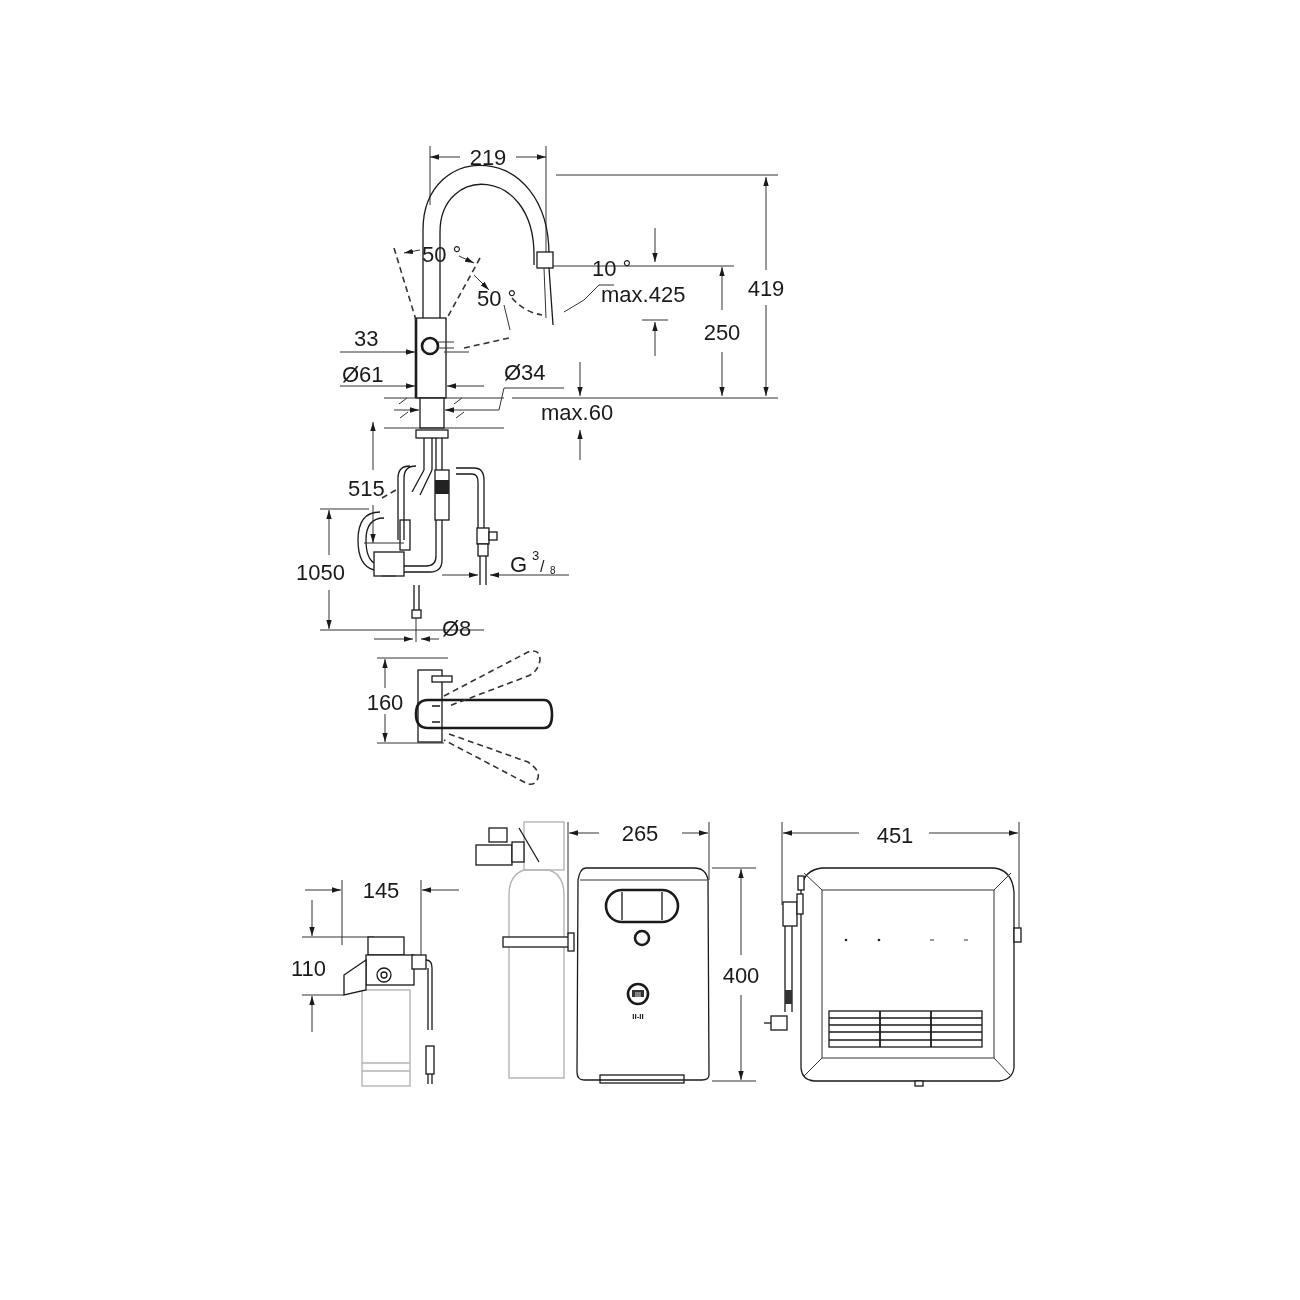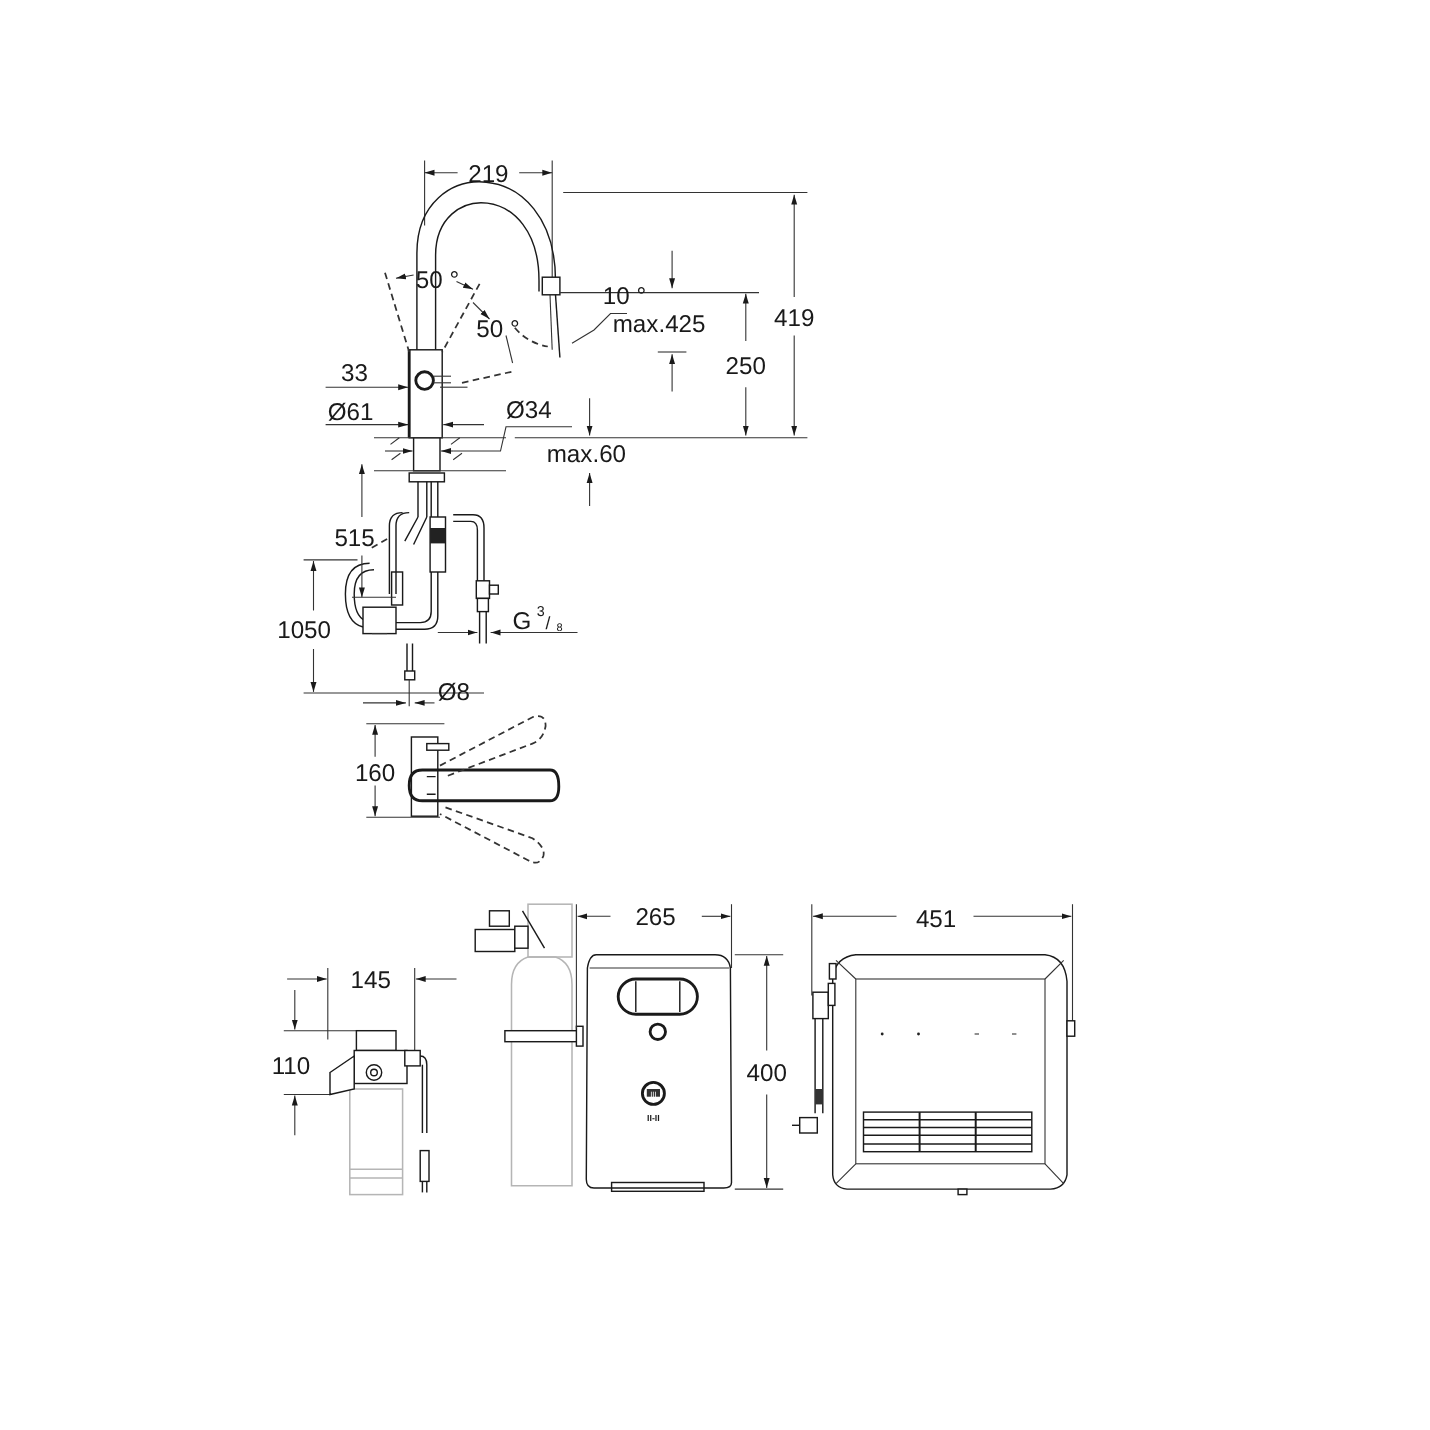--- a/index.html
+++ b/index.html
@@ -1,17 +1,17 @@
 <!DOCTYPE html>
 <html><head>
 <meta charset="utf-8">
 <style>
   html, body { margin: 0; padding: 0; background: #ffffff; }
   body { width: 1300px; height: 1300px; position: relative; overflow: hidden; }
-  #drawing { position: absolute; left: 0; top: 0; width: 1036px; height: 1300px; }
+  #drawing { position: absolute; left: 0; top: 0; width: 1036px; height: 1300px; padding-left: 44px; }
   svg text {
     font-family: "Liberation Sans", "DejaVu Sans", sans-serif;
     font-size: 22px;
     fill: #1a1a1a;
   }
   .ln { stroke: #1a1a1a; stroke-width: 1.3; fill: none; }
   .thin { stroke: #333; stroke-width: 1; fill: none; }
   .thick { stroke: #1a1a1a; stroke-width: 2.6; fill: none; }
   .dash { stroke: #333; stroke-width: 1.6; fill: none; stroke-dasharray: 6 4; }
   .ghost { stroke: #b5b5b5; stroke-width: 1.4; fill: none; }

